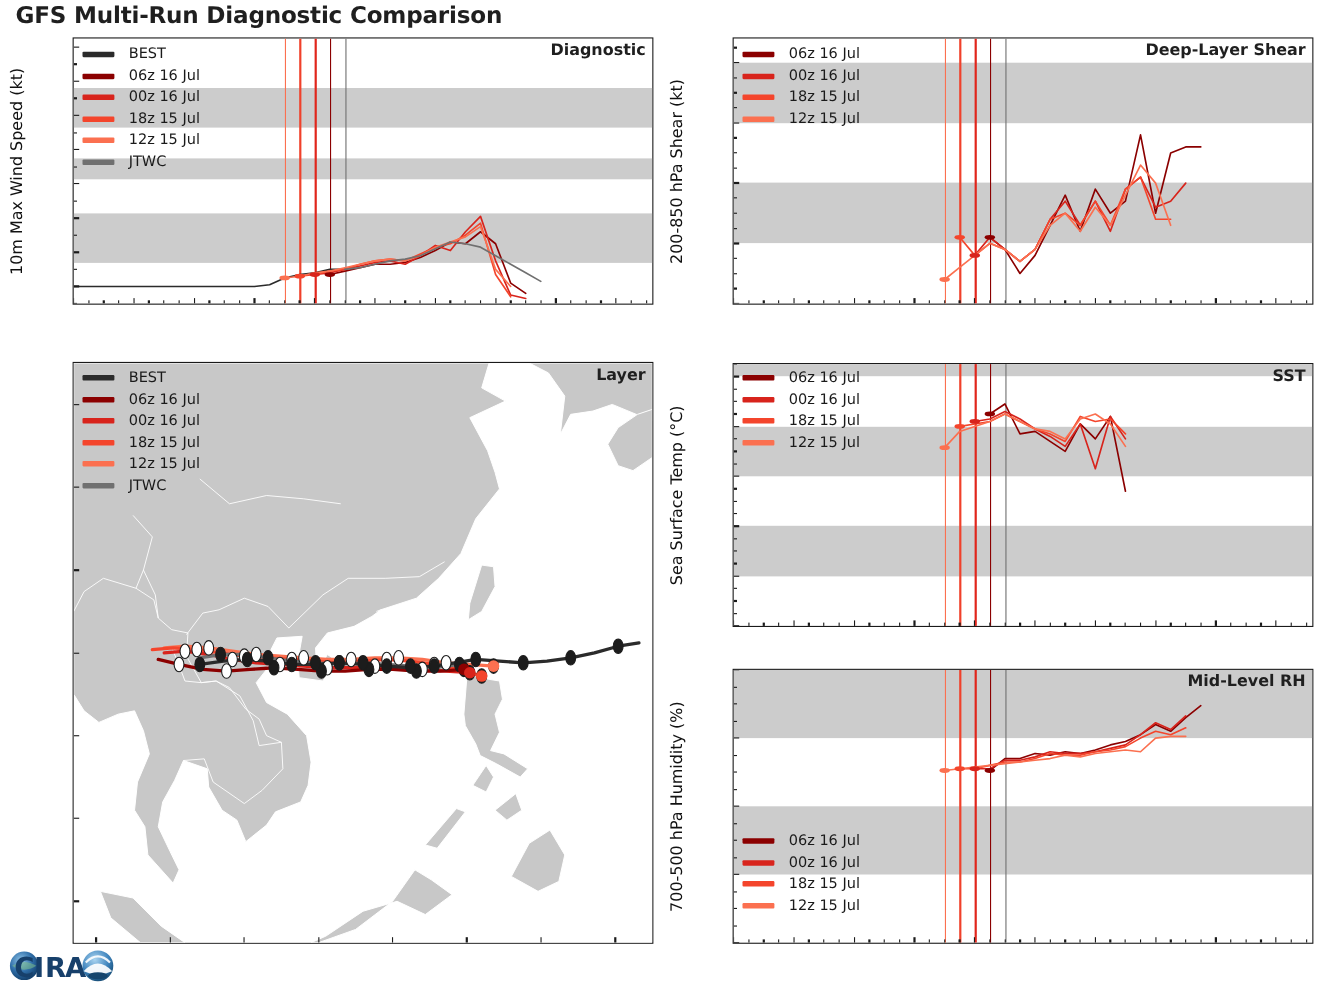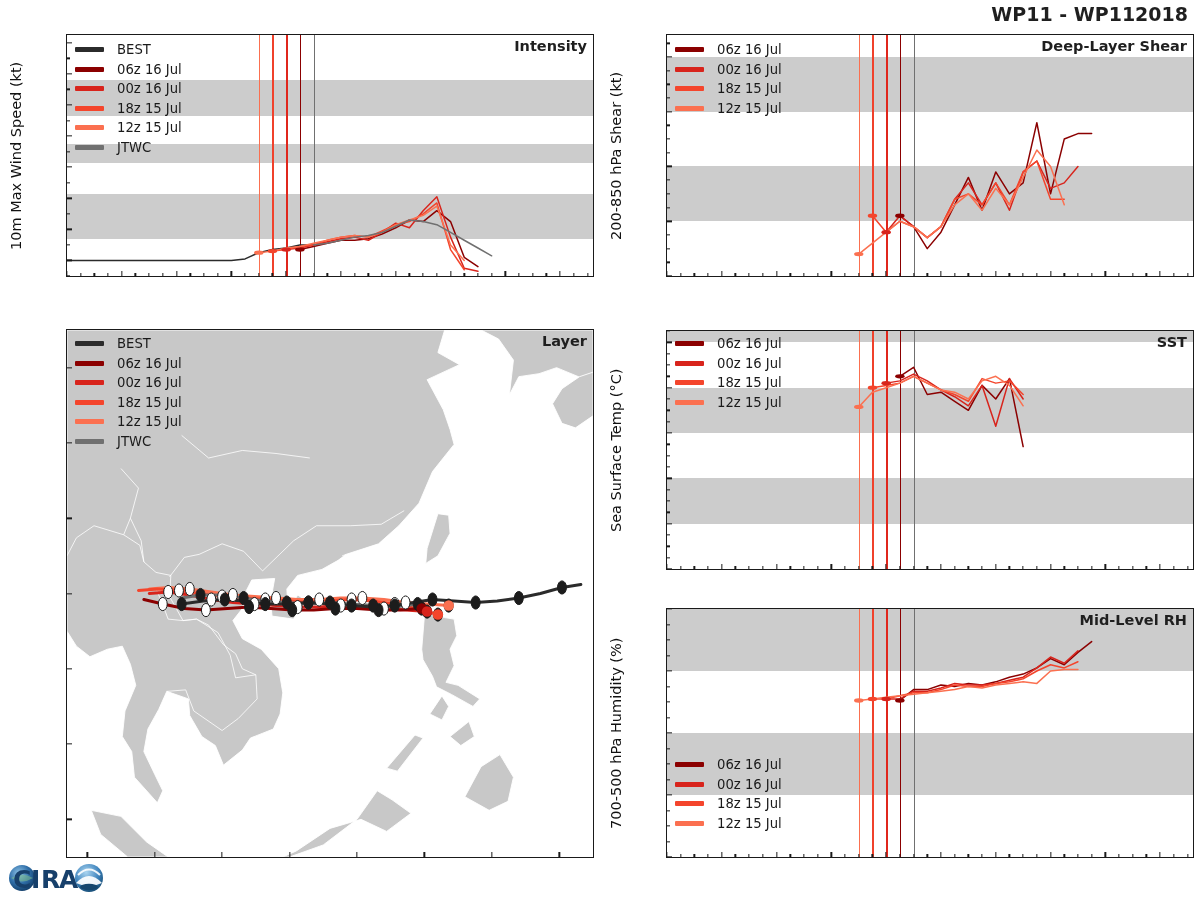--- a/index.html
+++ b/index.html
@@ -33,21 +33,21 @@
   svg.vec{position:absolute;inset:0;width:100%;height:100%;display:block;}
 
   
   .cira{position:absolute;left:5px;bottom:3px;width:108px;height:40px;}
 </style>
 </head>
 <body>
 
 <div class="root">
 
-  <div class="title-right">WP11 - WP112018</div>
+  <div class="title-left">GFS Multi-Run Diagnostic Comparison</div>
 
   <div class="panel" id="p-intensity" style="left:66px; top:34px; width:528px; height:243px;">
     <div class="plotarea">
         <div class="band" style="bottom: 15.4839%; height: 18.7097%;"></div>
         <div class="band" style="bottom: 47.0968%; height: 7.74194%;"></div>
         <div class="band" style="bottom: 66.4516%; height: 14.8387%;"></div>
         <div class="vline" style="left: 36.4583%; background: rgb(251, 112, 80);"></div>
         <div class="vline" style="left: 39.0625%; background: rgb(240, 65, 43);"></div>
         <div class="vline" style="left: 41.6667%; background: rgb(224, 38, 28);"></div>
         <div class="vline" style="left: 44.2708%; background: rgb(139, 0, 0);"></div>
@@ -58,21 +58,21 @@
           <polyline points="41.667,89.032 44.271,88.387 46.875,87.097 49.479,85.806 52.083,84.516 54.687,83.871 57.292,85.161 59.896,81.935 62.500,78.065 65.104,80.000 67.708,72.903 70.312,67.097 72.917,83.871 75.521,96.774 78.125,98.065" fill="none" stroke="#d8241c" stroke-width="1.5" vector-effect="non-scaling-stroke" stroke-linejoin="round" stroke-linecap="round"></polyline>
           <polyline points="39.062,89.677 41.667,89.032 44.271,87.742 46.875,87.097 49.479,85.161 52.083,83.871 54.687,83.226 57.292,83.871 59.896,81.290 62.500,78.710 65.104,77.419 67.708,74.194 70.312,69.677 72.917,89.032 75.521,97.419" fill="none" stroke="#f4452c" stroke-width="1.5" vector-effect="non-scaling-stroke" stroke-linejoin="round" stroke-linecap="round"></polyline>
           <polyline points="36.458,90.323 39.062,89.677 41.667,88.387 44.271,87.742 46.875,86.452 49.479,85.161 52.083,83.871 54.687,83.226 57.292,83.871 59.896,81.935 62.500,78.710 65.104,76.774 67.708,74.839 70.312,70.968 72.917,87.097 75.521,93.548" fill="none" stroke="#fb7050" stroke-width="1.5" vector-effect="non-scaling-stroke" stroke-linejoin="round" stroke-linecap="round"></polyline>
           <polyline points="46.875,87.097 49.479,86.452 52.083,85.161 54.687,83.871 57.292,83.226 59.896,81.935 62.500,79.355 65.104,76.774 67.708,77.419 70.312,78.710 72.917,81.935 75.521,85.161 78.125,88.387 80.729,91.613" fill="none" stroke="#707070" stroke-width="1.5" vector-effect="non-scaling-stroke" stroke-linejoin="round" stroke-linecap="round"></polyline>
           <circle cx="44.27083333333333" cy="89.03225806451613" r="0.9" fill="#8b0000"></circle>
           <circle cx="41.666666666666664" cy="89.03225806451613" r="0.9" fill="#d8241c"></circle>
           <circle cx="39.06249999999999" cy="89.6774193548387" r="0.9" fill="#f4452c"></circle>
           <circle cx="36.45833333333333" cy="90.32258064516128" r="0.9" fill="#fb7050"></circle>
         </svg>
       </div>
-    <div class="panel-label">Intensity</div>
+    <div class="panel-label">Diagnostic</div>
   <div class="ytickmark" style="top: 93.5484%;"></div>
       <div class="ytickmark" style="top: 80.6452%;"></div>
       <div class="ytickmark" style="top: 67.7419%;"></div>
       <div class="ytickmark" style="top: 54.8387%;"></div>
       <div class="ytickmark" style="top: 41.9355%;"></div>
       <div class="ytickmark" style="top: 29.0323%;"></div>
       <div class="ytickmark" style="top: 16.129%;"></div>
       <div class="ytickmark" style="top: 3.22581%;"></div>
       <div class="ytickmark minor" style="top: 100%;"></div>
       <div class="ytickmark minor" style="top: 87.0968%;"></div>

